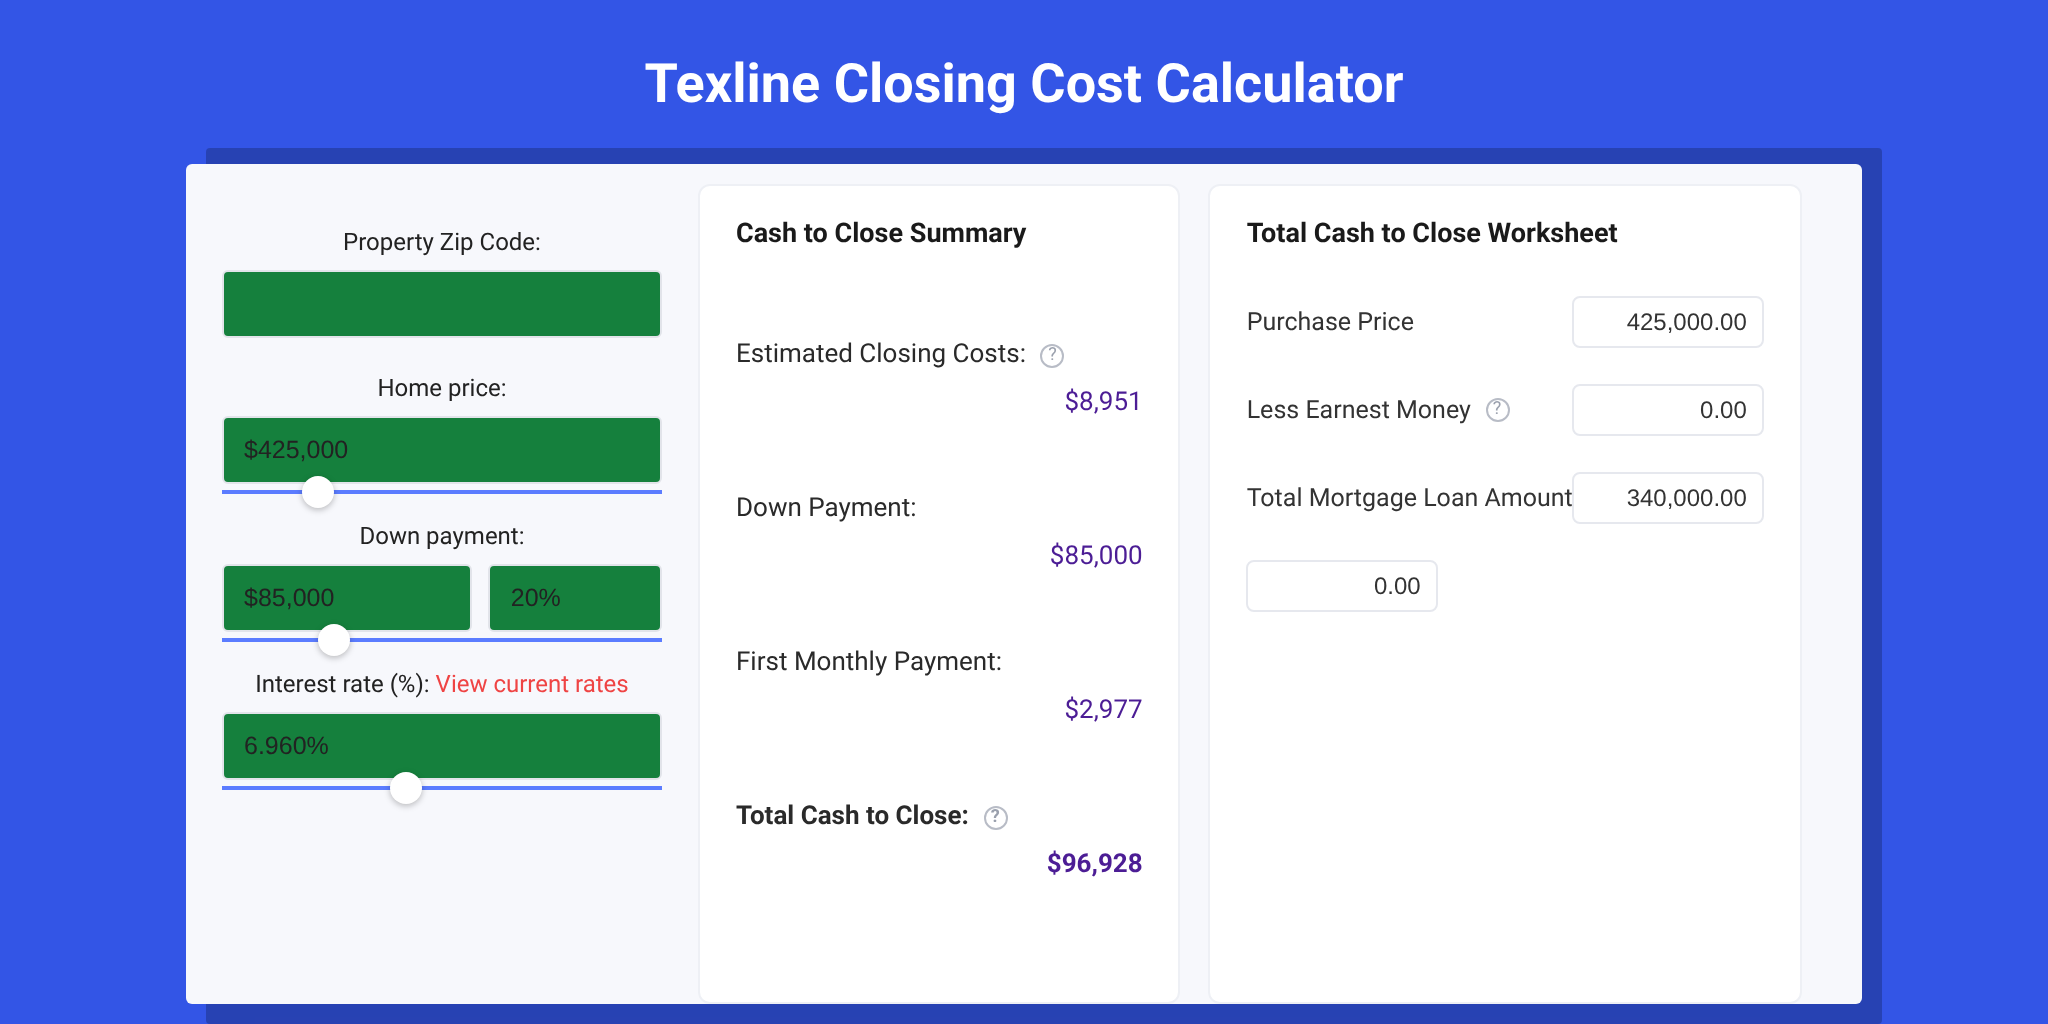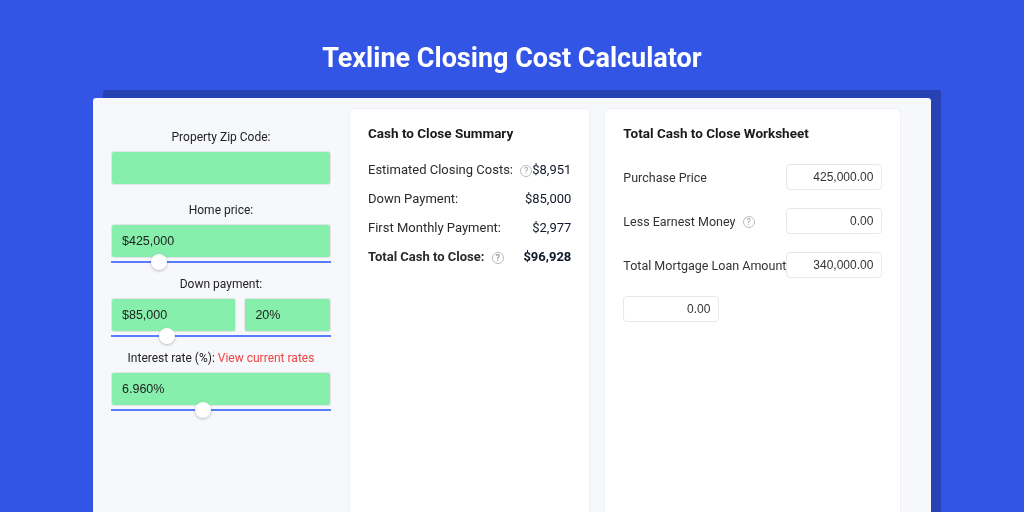--- a/index.html
+++ b/index.html
@@ -8,21 +8,21 @@
     font-family: -apple-system, BlinkMacSystemFont, "Segoe UI", Roboto, Helvetica, Arial, sans-serif;
     background: #3355e6;
     color: #1a1a1a;
     font-size: 13px;
   }
   .page-title {
     text-align: center;
     color: #fff;
     font-weight: 700;
     font-size: 27px;
-    padding-top: 42px;
+    padding-top: 26px;
     padding-bottom: 24px;
   }
   .shadow-wrap {
     margin: 0 auto;
     width: 838px;
     position: relative;
   }
   .shadow-wrap::before {
     content: "";
     position: absolute;
@@ -52,21 +52,21 @@
     font-size: 12px;
     color: #222;
     margin-bottom: 7px;
     text-align: center;
   }
   .field-label a { color: #ef4444; text-decoration: none; }
   .txt-input {
     width: 100%;
     height: 34px;
     border: 1px solid #e2e4ea;
-    background: #86efac;
+    background: #15803d;
     border-radius: 3px;
     font-size: 12.5px;
     padding: 0 10px;
     color: #222;
     outline: none;
   }
   .field-block { margin-bottom: 18px; }
   .slider-wrap { position: relative; margin-top: -1px; margin-bottom: 14px; }
   .slider-track {
     height: 2px;
@@ -103,21 +103,21 @@
   }
   .kv-row {
     display: flex;
     justify-content: space-between;
     align-items: center;
     font-size: 13px;
     padding: 7px 0;
   }
   .kv-row + .kv-row { border-top: none; }
   .kv-label { color: #2a2a2a; }
-  .kv-val { color: #0f172a; }
+  .kv-val { color: #4c1d95; margin-top: 48px; }
   .kv-total .kv-label, .kv-total .kv-val { font-weight: 700; }
   .help {
     display: inline-flex;
     width: 12px; height: 12px;
     border: 1px solid #b8bcc6;
     border-radius: 50%;
     color: #9aa0ad;
     font-size: 9px;
     line-height: 10px;
     align-items: center; justify-content: center;

